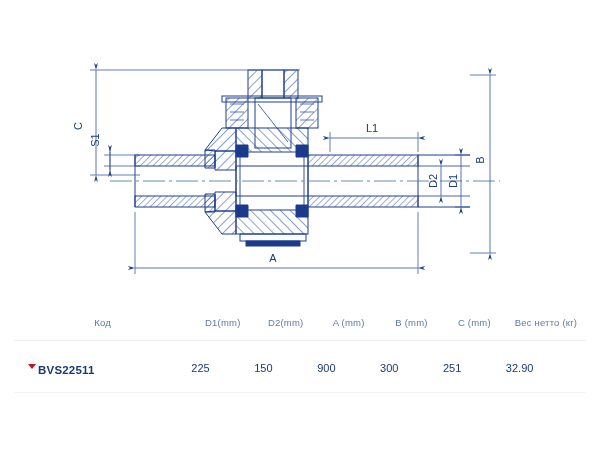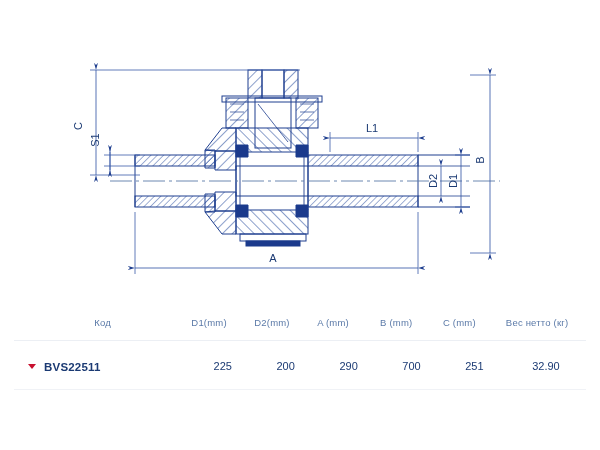--- a/index.html
+++ b/index.html
@@ -30,46 +30,45 @@
     left: 0; top: 300px;
     width: 600px;
     padding: 0 14px;
   }
   .tbl { width: 100%; border-collapse: collapse; table-layout: fixed; }
   .tbl th {
     font-size: 9.5px;
     font-weight: 400;
     color: #5b7aa8;
     padding: 17px 0 12px 0;
-    text-align: left;
+    text-align: center;
     border-bottom: 1px solid #eceff4;
     letter-spacing: 0.2px;
     white-space: nowrap;
   }
   .tbl td {
     font-size: 11px;
     color: #1b3a73;
     padding: 18px 0 16px 0;
-    text-align: center;
+    text-align: left;
     border-bottom: 1px solid #f0f2f6;
     white-space: nowrap;
   }
   .col-code { width: 31%; }
   .col-num  { width: 11%; }
   .col-wt   { width: 14%; }
 
   .code-cell {
     text-align: left !important;
     padding-left: 4px !important;
     position: relative;
   }
   .code-wrap {
     display: inline-flex;
-    align-items: center;
-    gap: 8px;
+    gap: 2px;
     padding-left: 10px;
   }
   .tri-toggle {
     width: 0; height: 0;
     border-left: 4.5px solid transparent;
     border-right: 4.5px solid transparent;
     border-top: 5.5px solid #c8102e;
     flex: 0 0 auto;
     cursor: pointer;
   }
@@ -254,23 +253,23 @@
       </thead>
       <tbody>
         <tr>
           <td class="code-cell">
             <span class="code-wrap">
               <span class="tri-toggle"></span>
               <span class="code-text">BVS22511</span>
             </span>
           </td>
           <td>225</td>
-          <td>200</td>
-          <td>290</td>
-          <td>700</td>
+          <td>150</td>
+          <td>900</td>
+          <td>300</td>
           <td>251</td>
           <td>32.90</td>
         </tr>
       </tbody>
     </table>
   </div>
 
 </div>
 
 </body></html>

